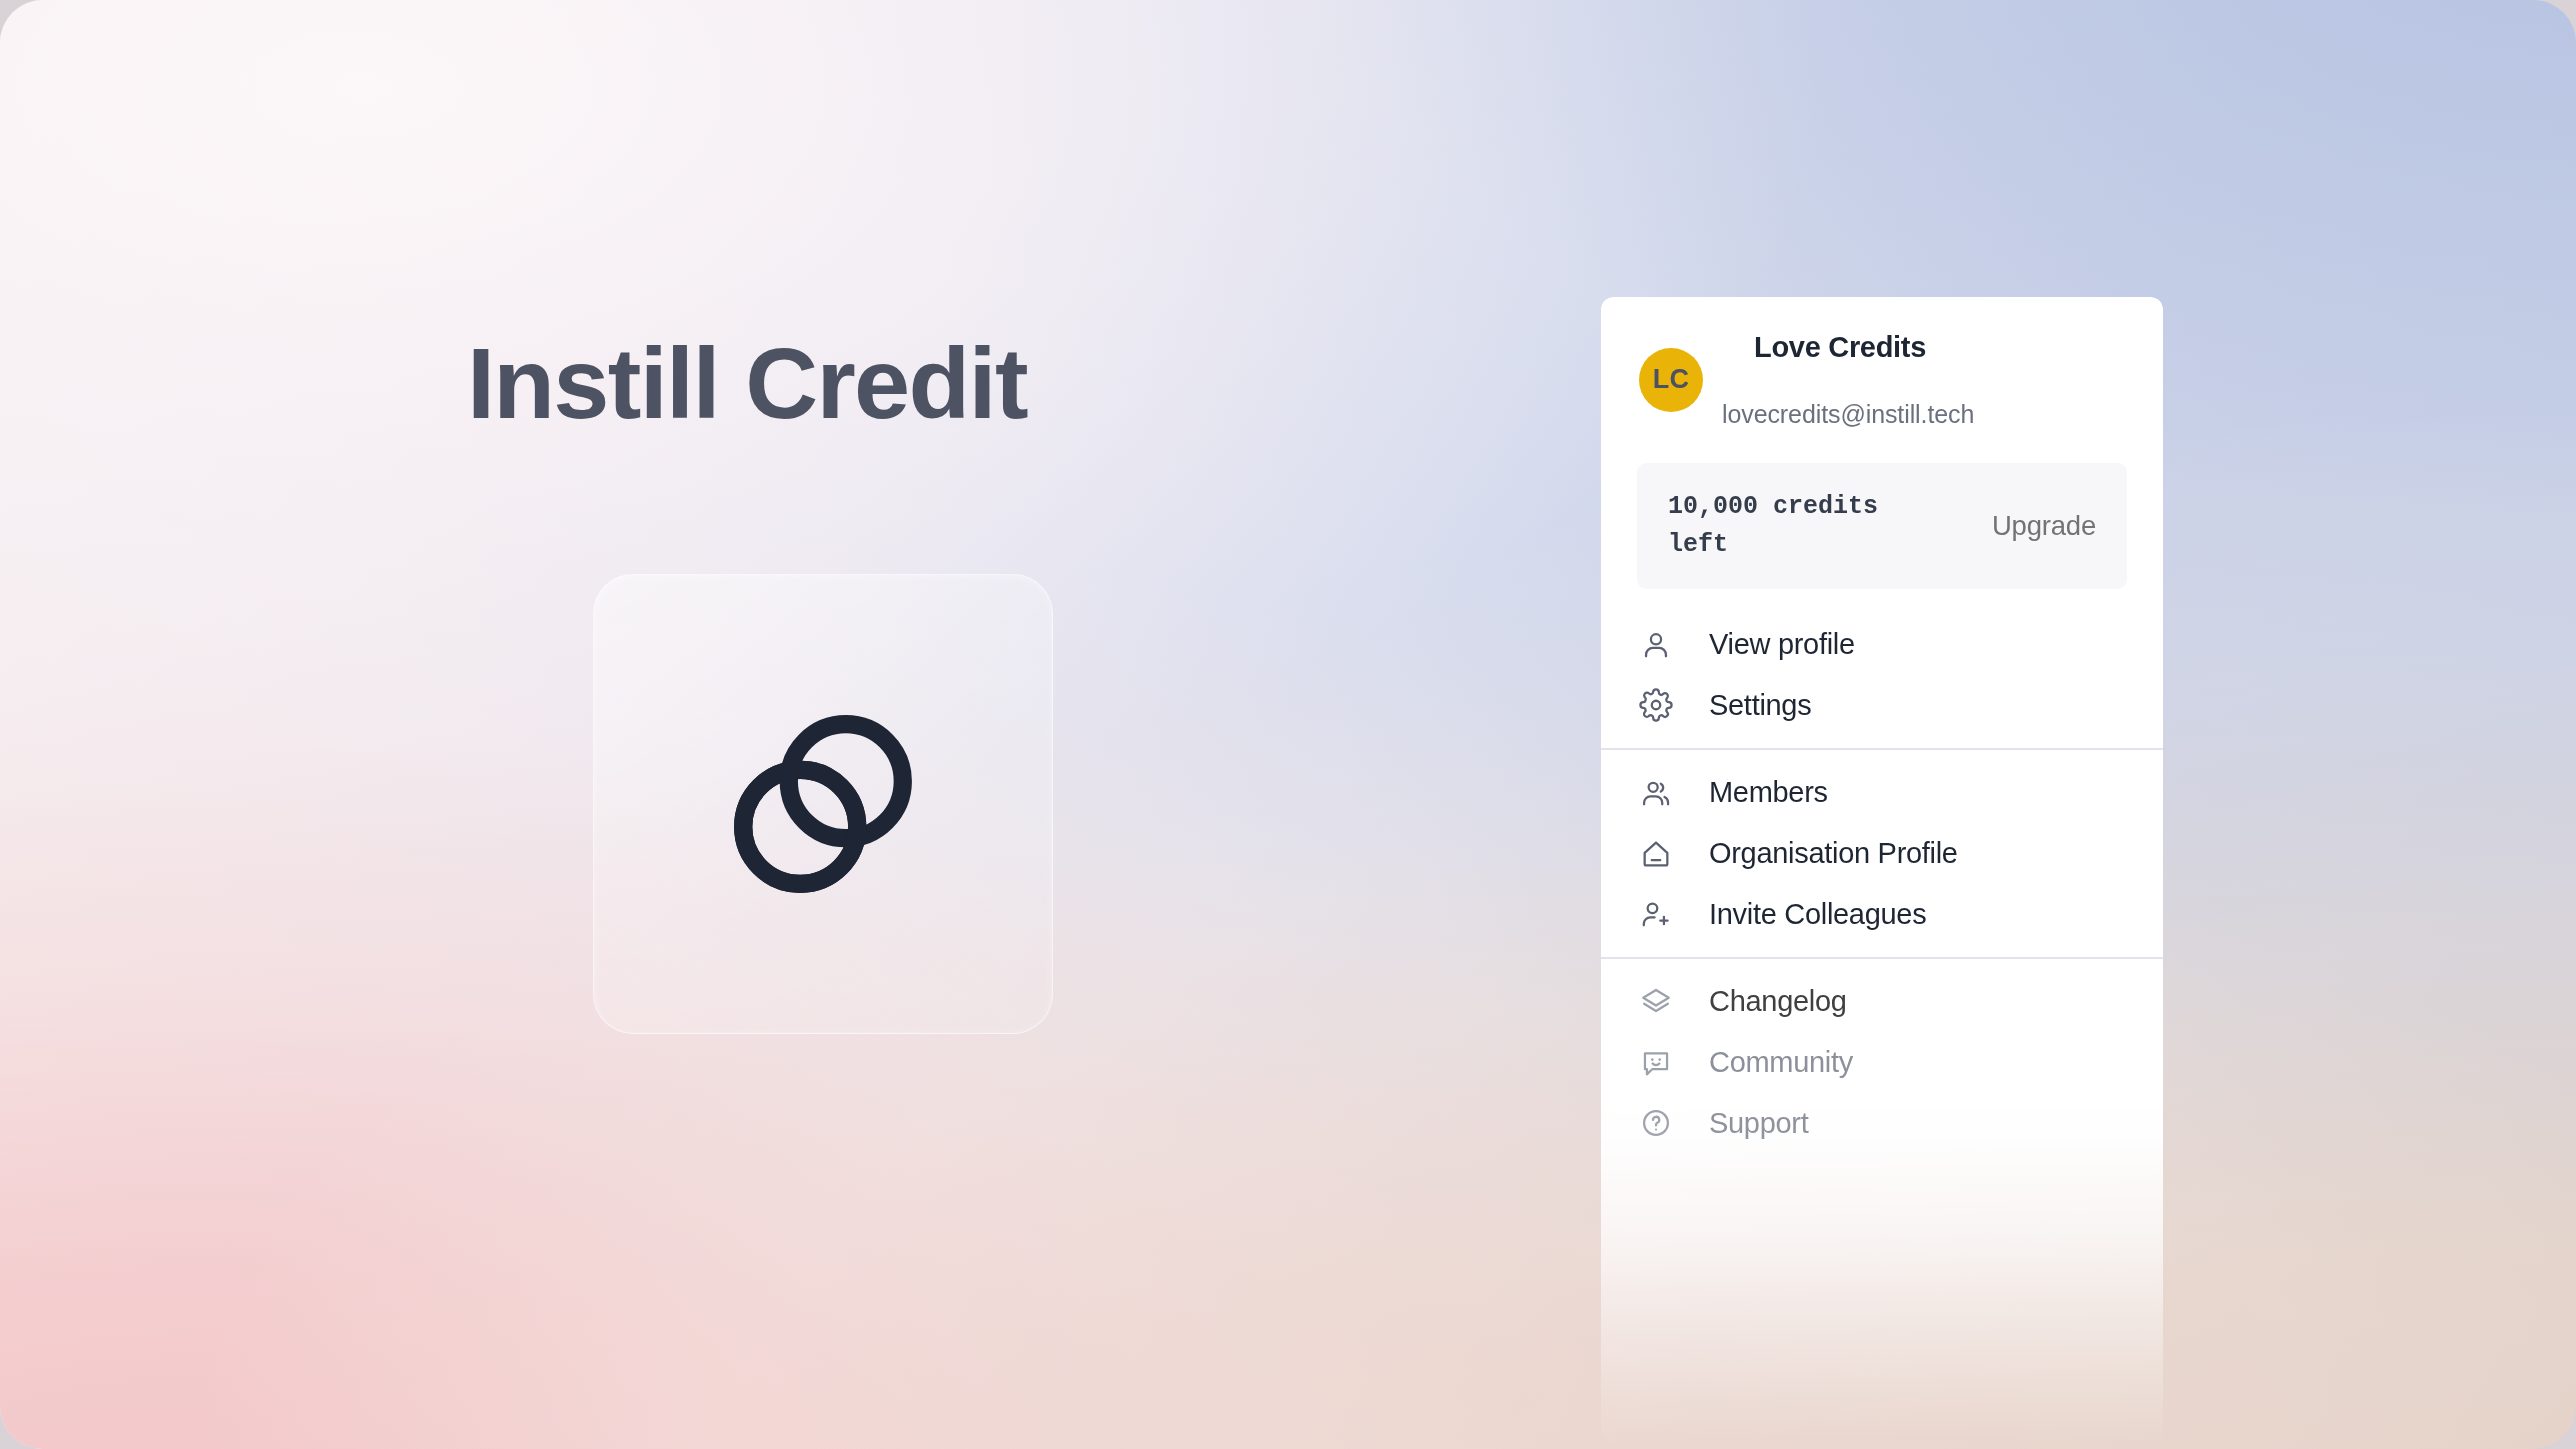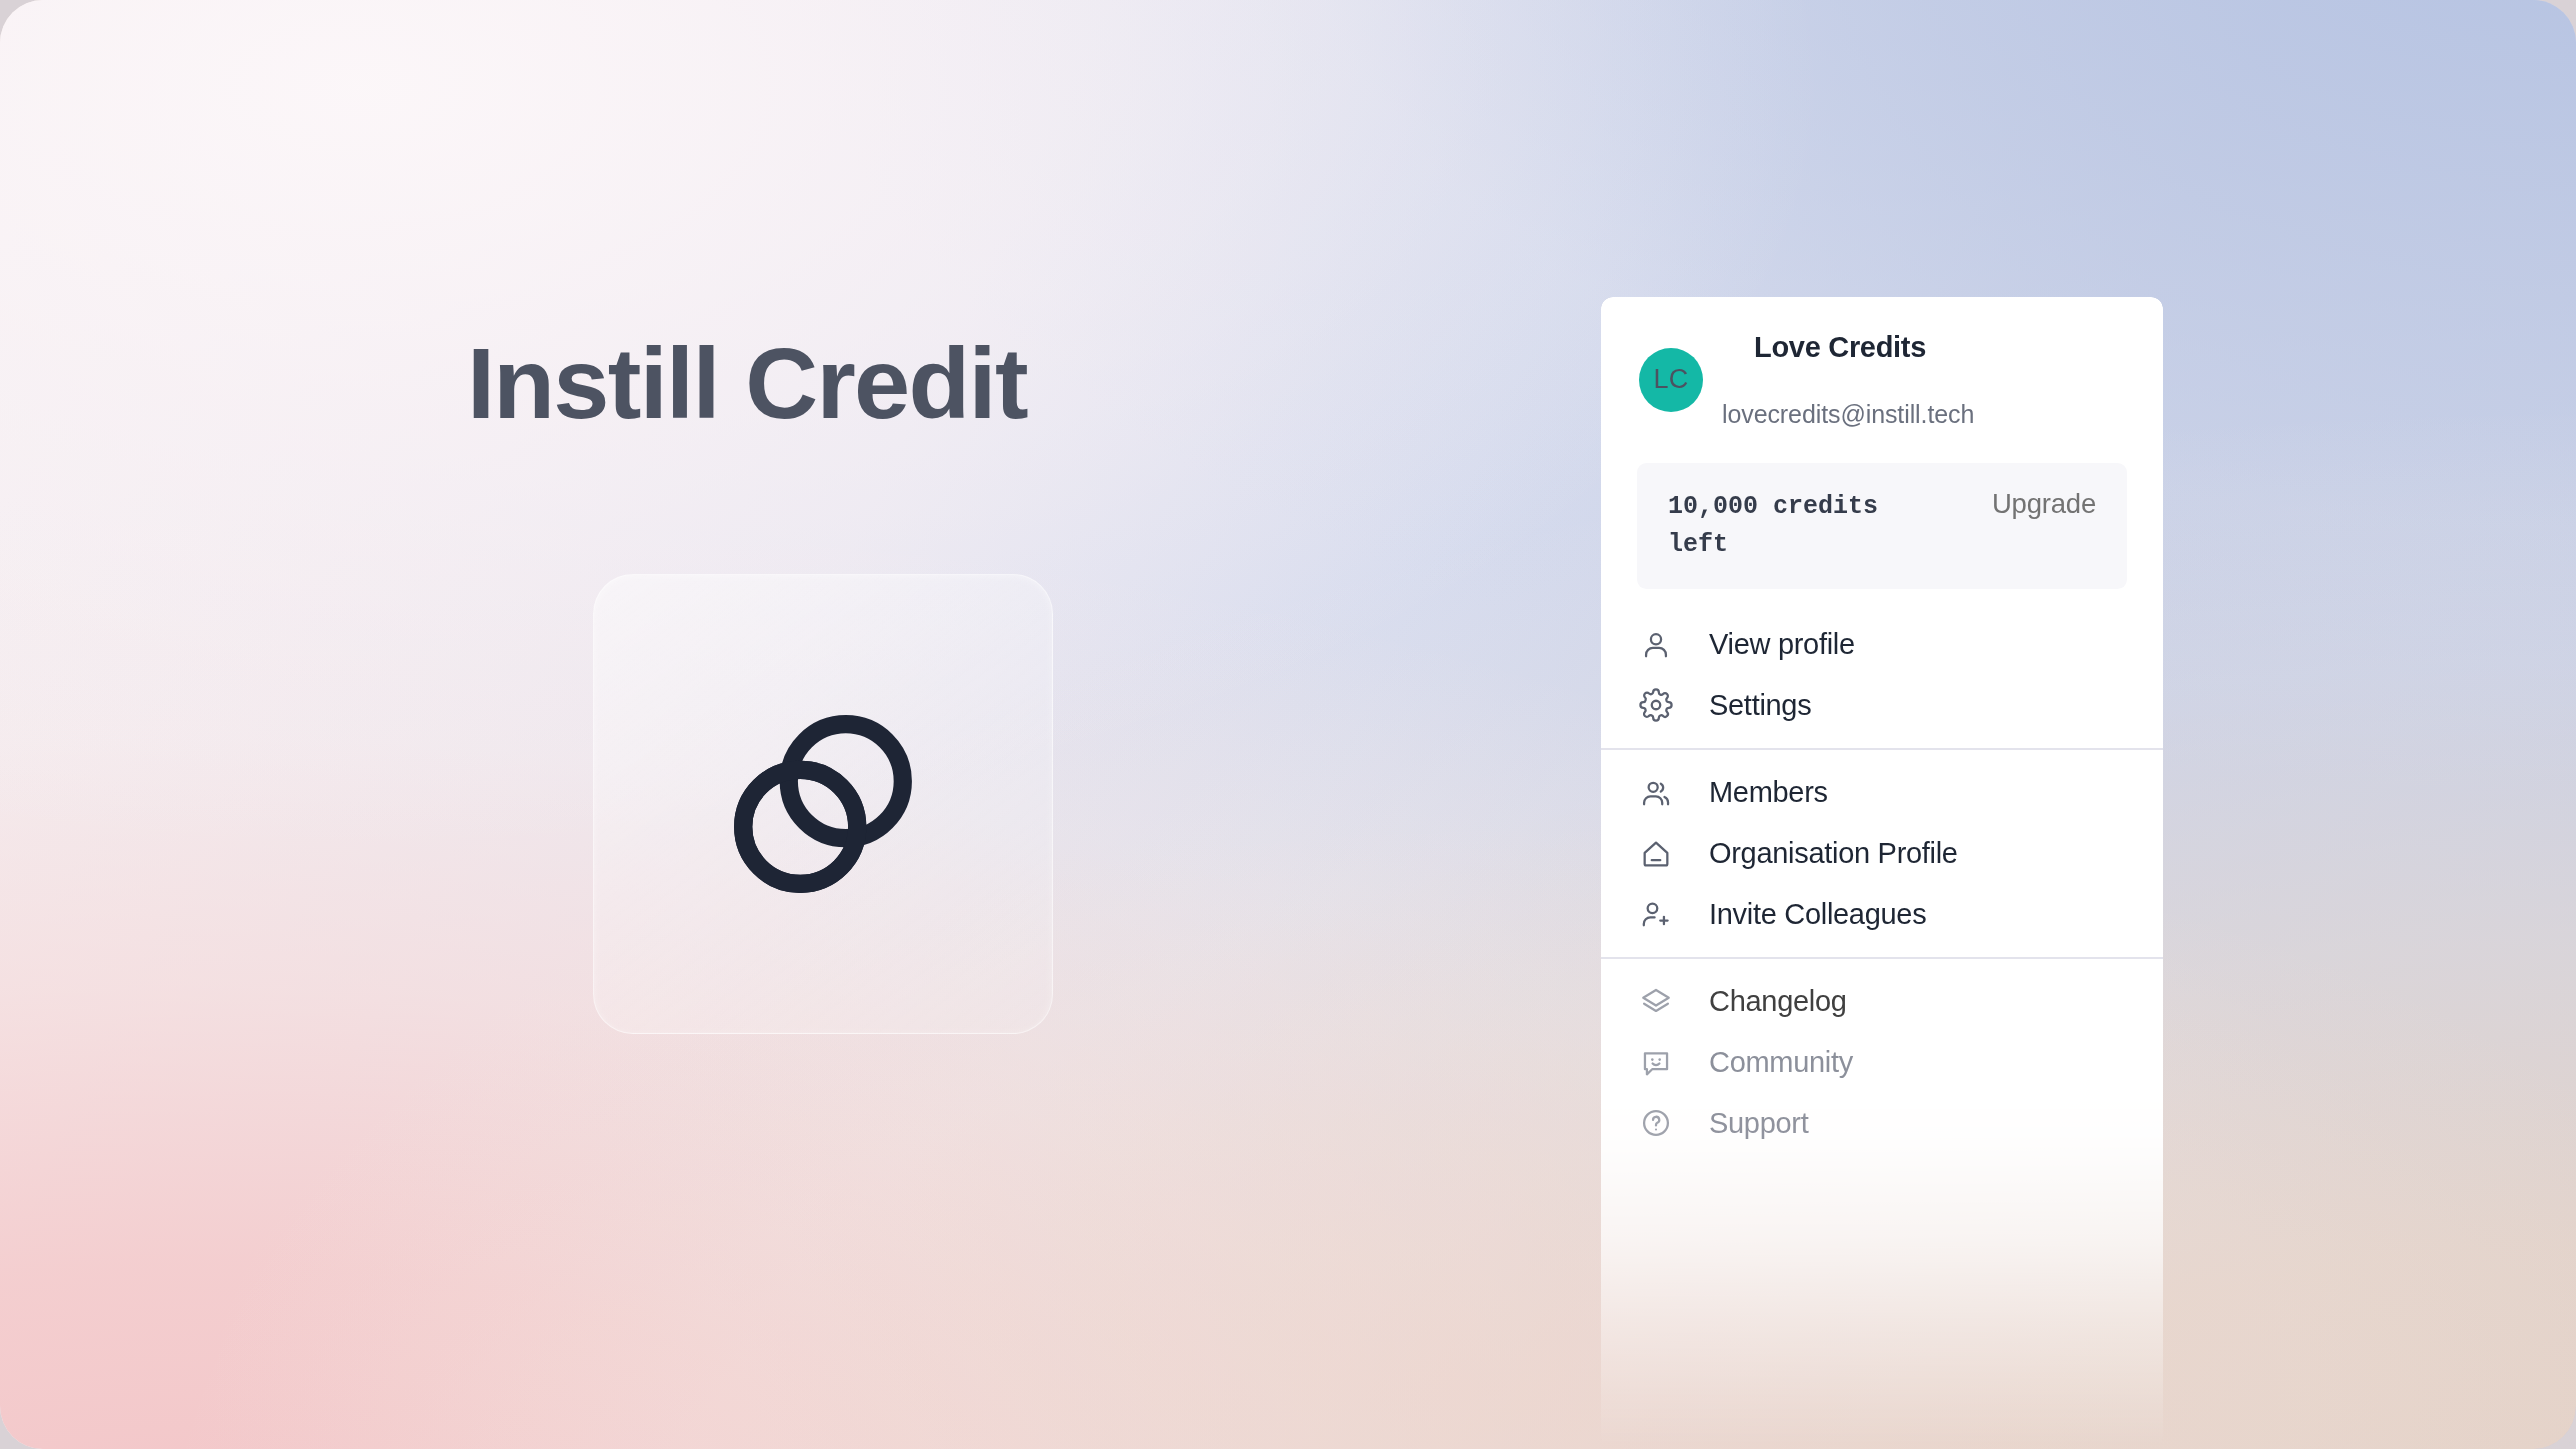--- a/index.html
+++ b/index.html
@@ -134,42 +134,42 @@
 
   
   #profile-header {
     display:flex; align-items:center;
     padding:34px 38px 0 38px;
     gap:19px;
   }
   #avatar {
     width:64px; height:64px;
     border-radius:50%;
-    background:#14b8a6;
+    background:#eab308;
     display:flex; align-items:center; justify-content:center;
-    font-size:27px; font-weight:400;
+    font-size:27px; font-weight:700;
     color:#4c5261;
     letter-spacing:0.3px;
     flex:0 0 auto;
   }
   #profile-text { display:flex; flex-direction:column; gap:4.7px; min-width:0; }
   #profile-name {
     font-size:29px; font-weight:700; color:#1e2634; letter-spacing:-0.3px;margin-left:32px;
   }
   #profile-email {
     font-size:25px; color:#6a707e; letter-spacing:-0.1px;margin-top:31px;
   }
 
   
   #credits-panel {
     margin:34px 36px 0 36px;
     background:#f7f7fa;
     border-radius:9.4px;
     padding:25.5px 31px;
-    display:flex; align-items:flex-start; justify-content:space-between;
+    display:flex; align-items:center; justify-content:space-between;
     gap:24px;
   }
   #credits-text {
     font-family:"Liberation Mono", monospace;
     font-size:25px;
     line-height:1.50;
     font-weight:700;
     color:#353c4b;
     max-width:221px;
   }

